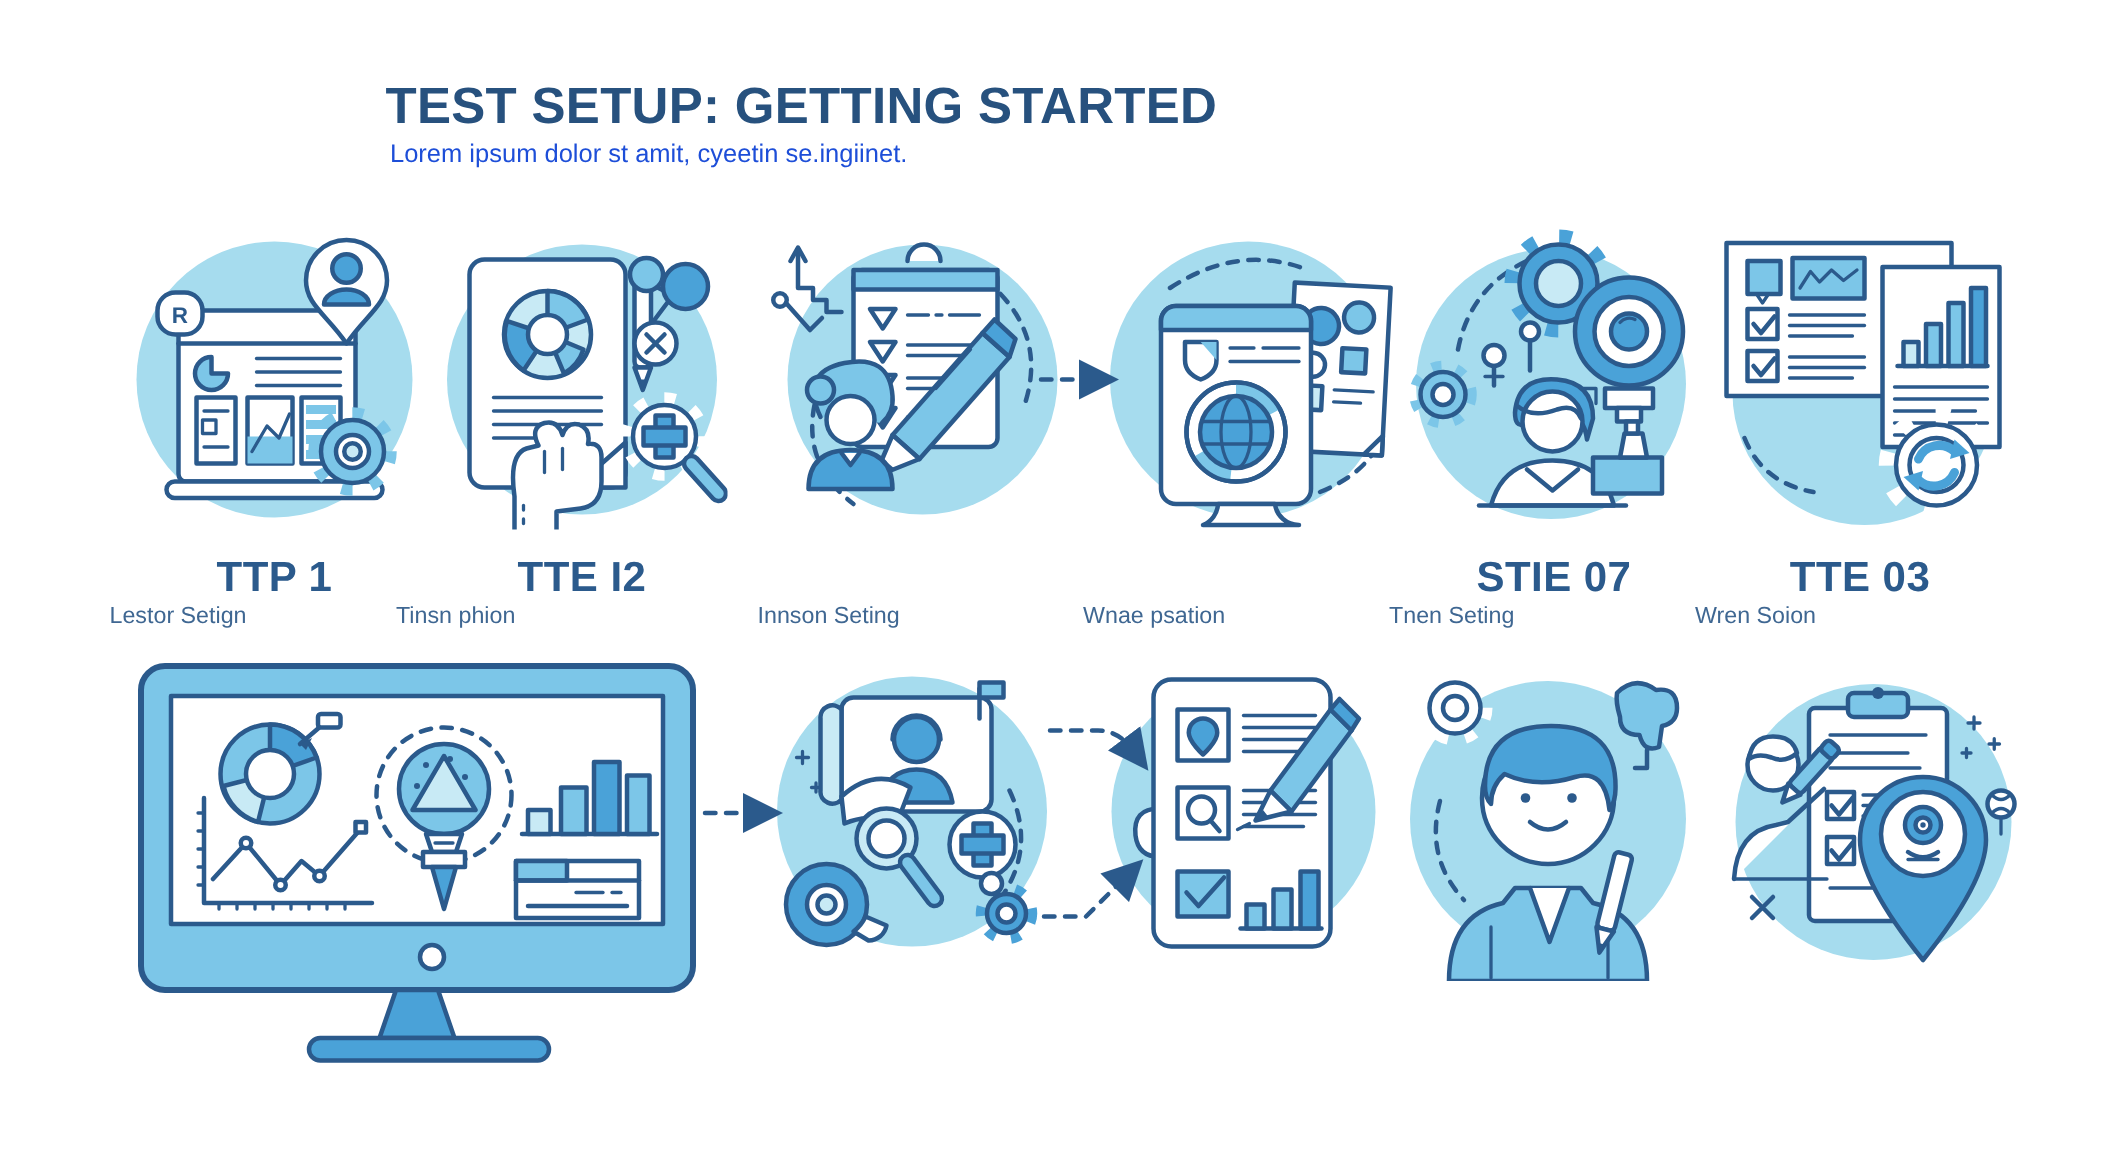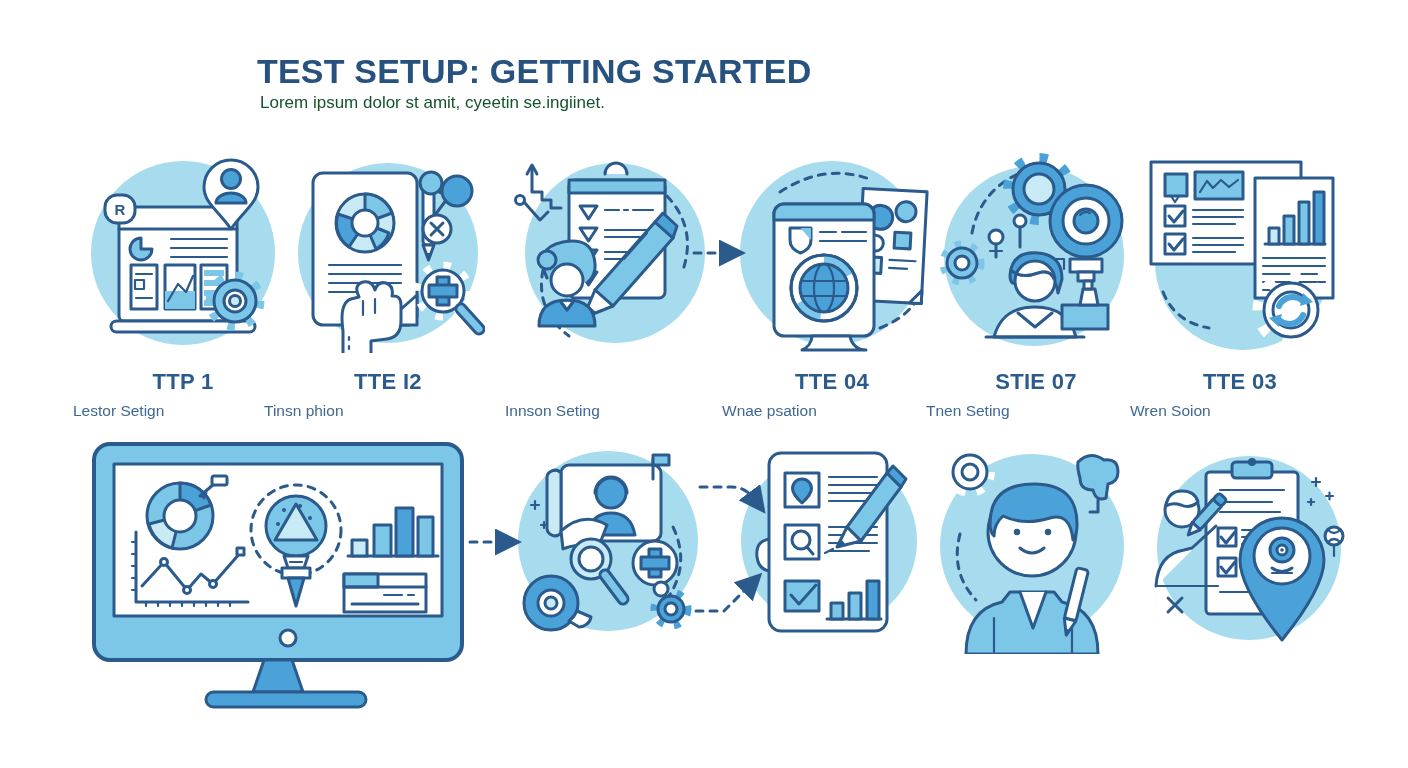--- a/index.html
+++ b/index.html
@@ -1,23 +1,23 @@
 <!DOCTYPE html>
 <html><head>
 <meta charset="utf-8">
 <style>
   html,body{margin:0;padding:0;background:#fff;}
   .canvas{position:relative;width:1408px;height:768px;background:#ffffff;overflow:hidden;
           font-family:"Liberation Sans",sans-serif;}
   .title{position:absolute;left:257px;top:52px;font-size:34px;font-weight:800;
          color:#27517e;letter-spacing:.2px;}
-  .subtitle{position:absolute;left:260px;top:93px;font-size:17px;color:#14532d;}
+  .subtitle{position:absolute;left:260px;top:93px;font-size:17px;color:#1d4ed8;}
   .abs{position:absolute;}
   .step-code{position:absolute;width:220px;text-align:center;top:369px;
-             font-size:22px;font-weight:800;color:#2b5a8c;letter-spacing:.3px;}
+             font-size:28px;font-weight:800;color:#2b5a8c;letter-spacing:.3px;}
   .step-sub{position:absolute;width:220px;top:402px;
             font-size:15.5px;color:#3f6792;}
   
   .s{stroke:#2b5a8c;stroke-width:3;fill:none;stroke-linecap:round;stroke-linejoin:round;}
   .s2{stroke:#2b5a8c;stroke-width:2.2;fill:none;stroke-linecap:round;stroke-linejoin:round;}
   .s4{stroke:#2b5a8c;stroke-width:4;fill:none;stroke-linecap:round;stroke-linejoin:round;}
   .fw{fill:#ffffff;}.fa{fill:#4aa2d8;}.fm{fill:#7cc6e8;}.fp{fill:#c8eaf5;}.fn{fill:#2b5a8c;stroke:none;}
   .bg{fill:#a6dcee;stroke:none;}
   .dash{stroke-dasharray:7 7;}
   .rtxt{font-family:"Liberation Sans",sans-serif;font-size:15px;font-weight:bold;
@@ -279,21 +279,20 @@
       <path d="M160 175 a15 15 0 0 1 -24 5" fill="none" stroke="#4aa2d8" stroke-width="6" stroke-linecap="round"></path>
       <polygon points="136,187 126,178 139,174" class="fa"></polygon>
     </g>
   </svg>
 
   <div class="step-code" style="left:73px">TTP 1</div>
   <div class="step-sub" style="left:73px">Lestor Setign</div>
   <div class="step-code" style="left:278px">TTE I2</div>
   <div class="step-sub" style="left:264px">Tinsn phion</div>
   <div class="step-sub" style="left:505px">Innson Seting</div>
-  <div class="step-code" style="left:722px">TTE 04</div>
   <div class="step-sub" style="left:722px">Wnae psation</div>
   <div class="step-code" style="left:926px">STIE 07</div>
   <div class="step-sub" style="left:926px">Tnen Seting</div>
   <div class="step-code" style="left:1130px">TTE 03</div>
   <div class="step-sub" style="left:1130px">Wren Soion</div>
 
   <svg class="abs" style="left:88px;top:438px" width="380" height="272" viewBox="0 0 380 272">
     <g>
       <rect x="6" y="6" width="368" height="216" rx="16" class="s4 fm"></rect>
       <rect x="26" y="26" width="328" height="152" class="s fw"></rect>

